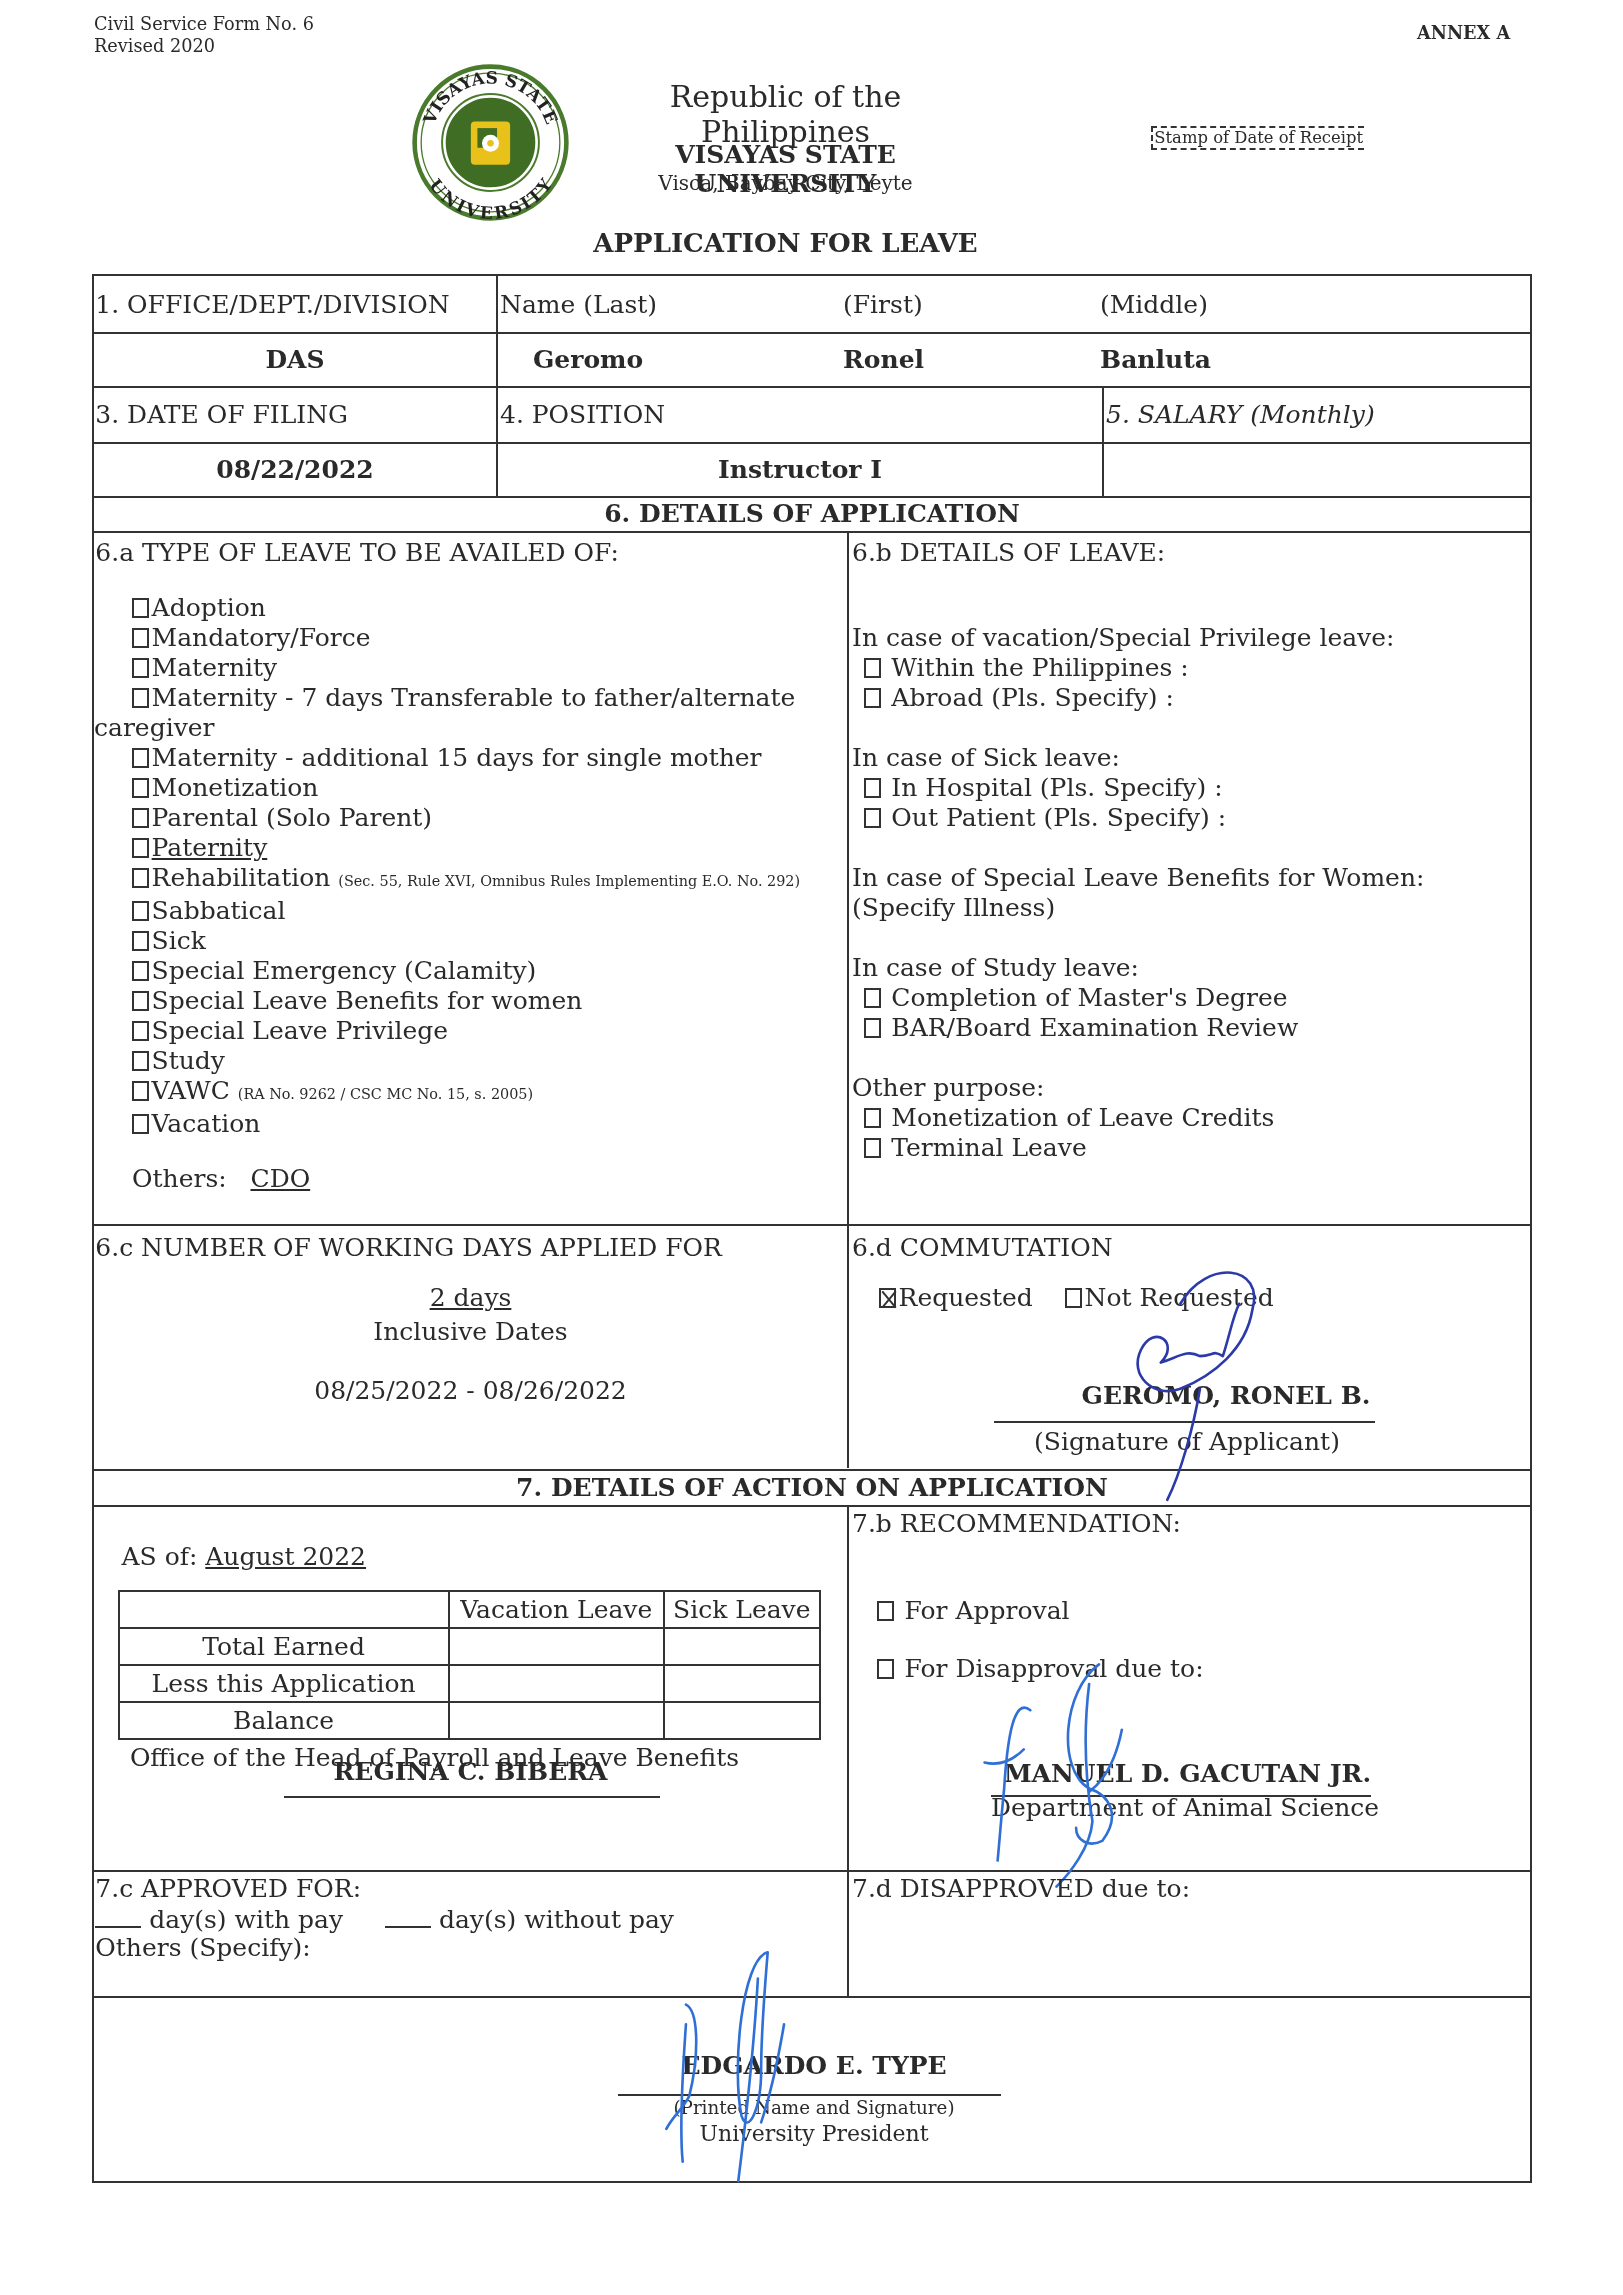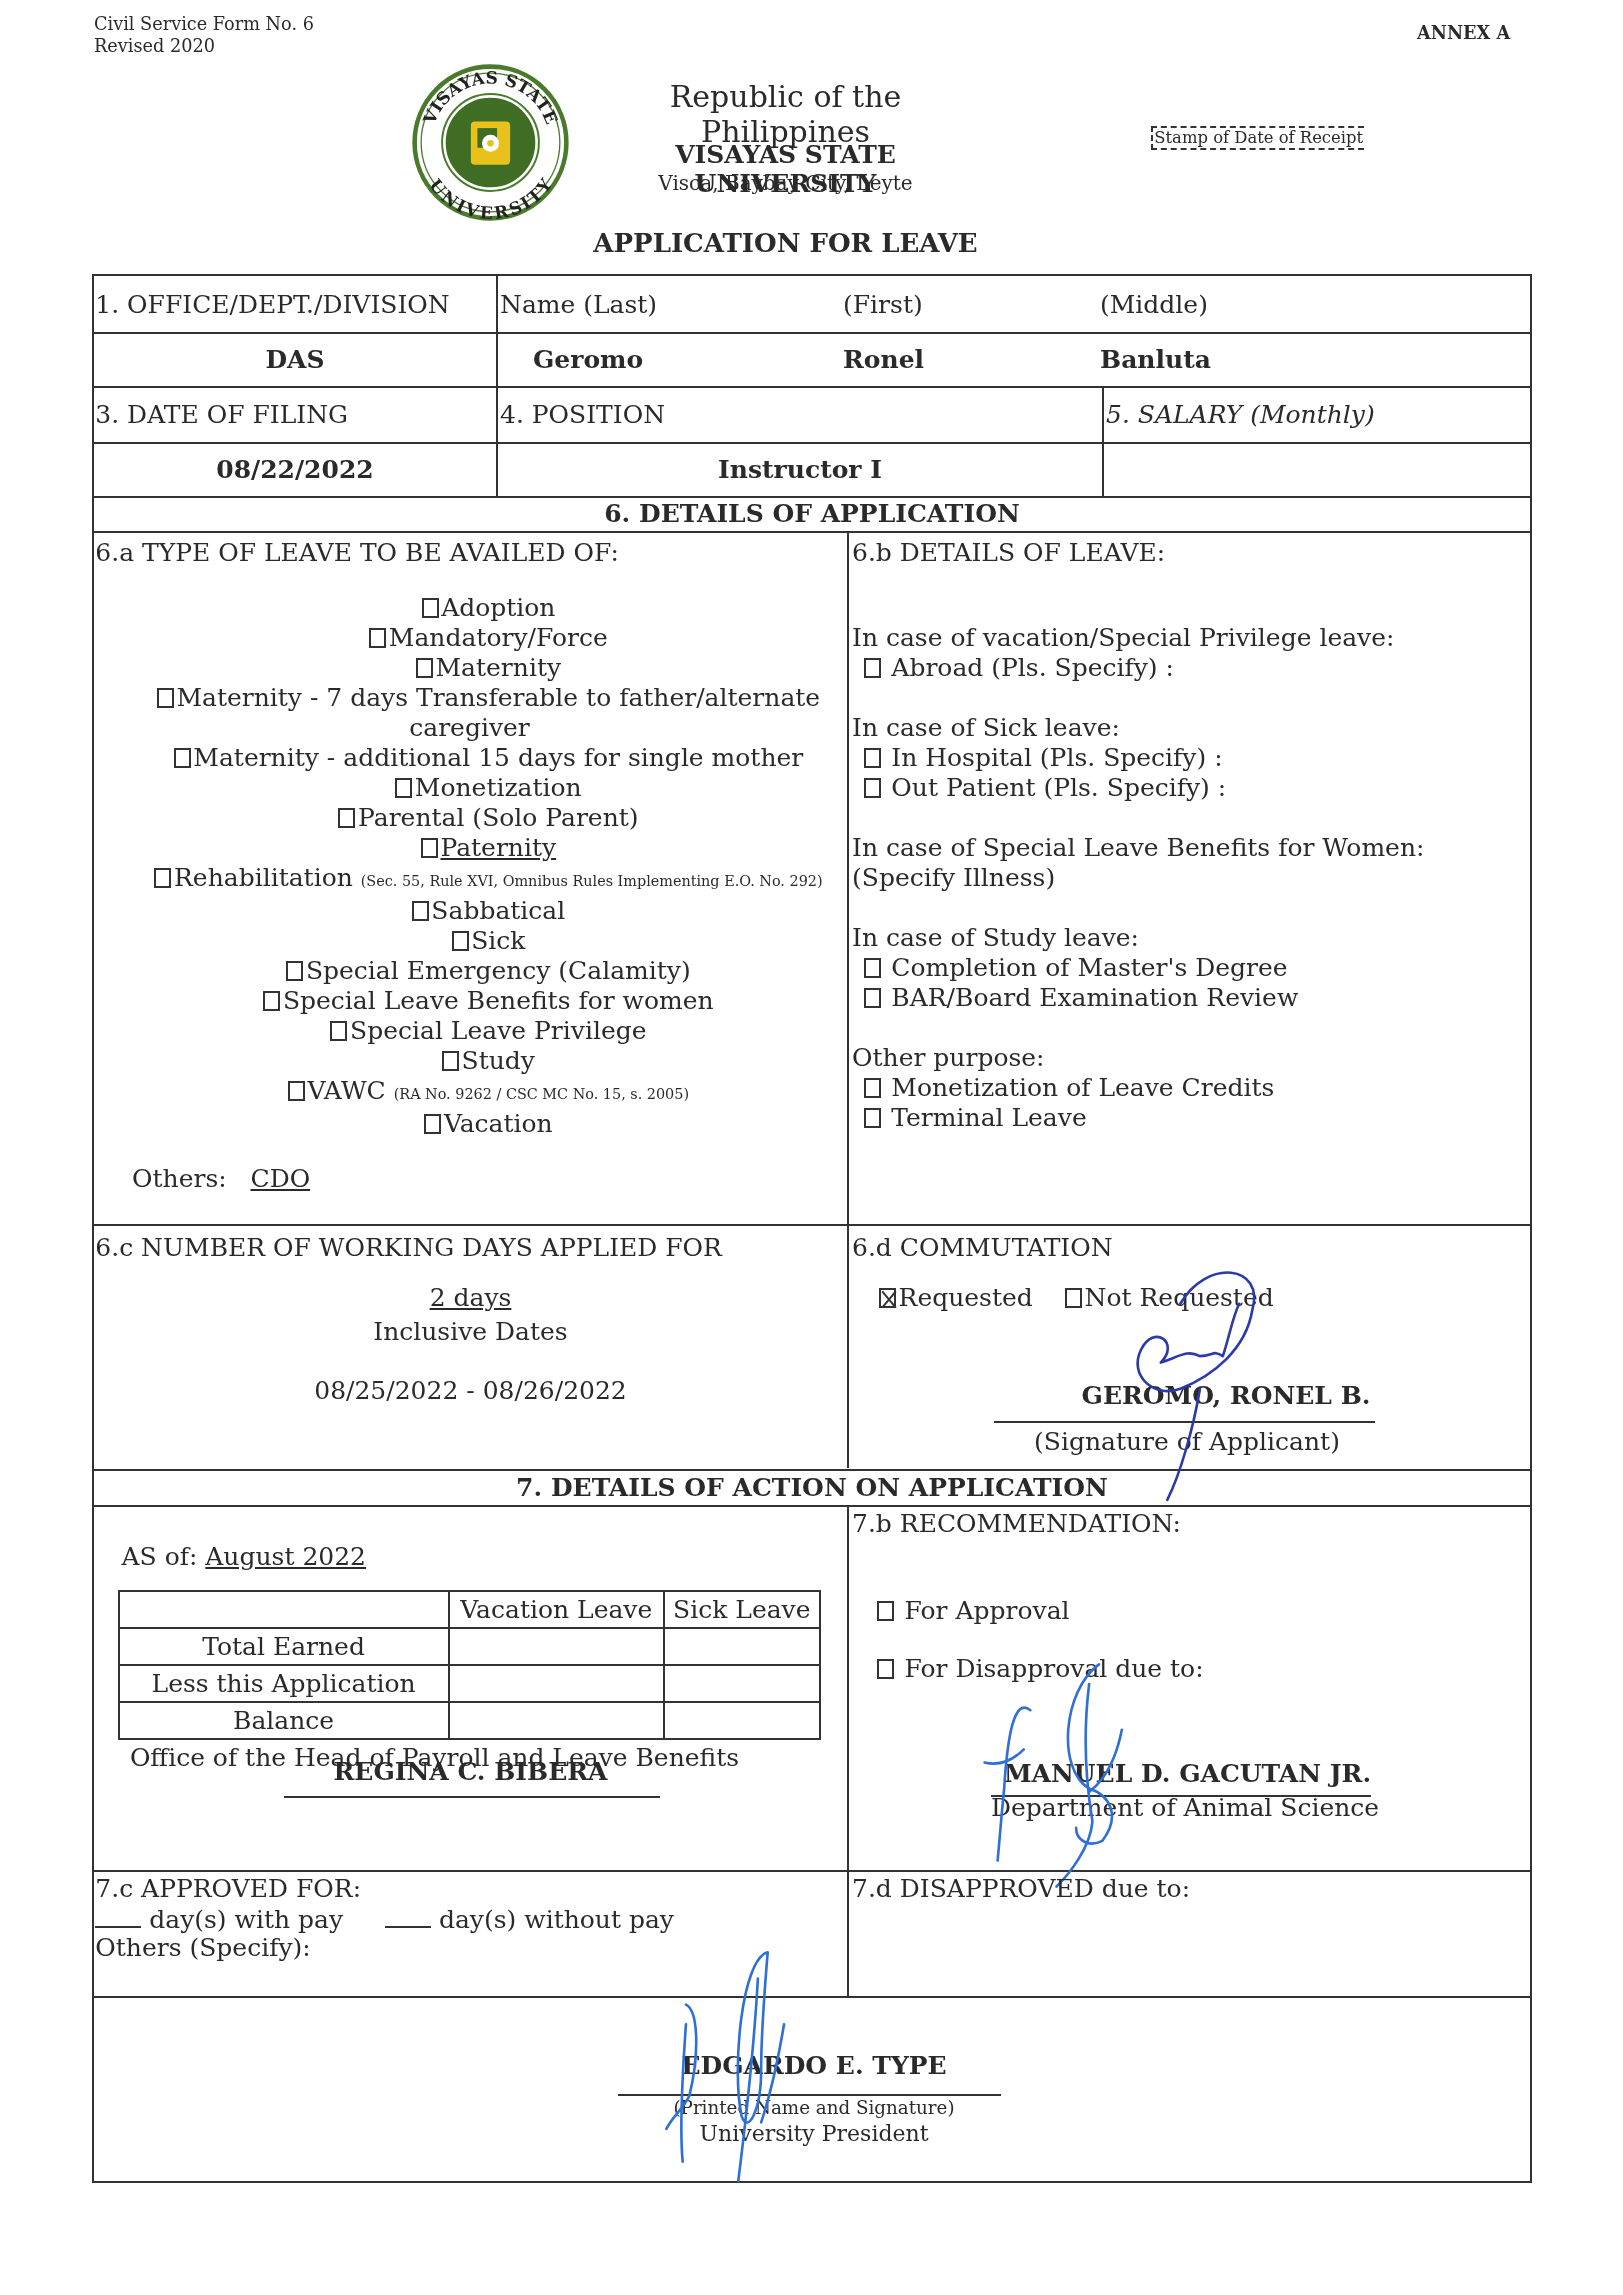--- a/index.html
+++ b/index.html
@@ -99,21 +99,21 @@
   <div class="cell-text" style="left:406px; top:124px;">4. POSITION</div>
   <div class="cell-text" style="left:1012px; top:124px;font-style:italic;">5. SALARY (Monthly)</div>
 
   <div class="cell-text val-bold center" style="left:0; width:402px; top:179px;">08/22/2022</div>
   <div class="cell-text val-bold center" style="left:404px; width:604px; top:179px;">Instructor I</div>
   <div class="cell-text val-bold center" style="left:1010px; width:425px; top:179px;"></div>
 
   <div class="cell-text bold center" style="left:0; right:0; top:223px;">6. DETAILS OF APPLICATION</div>
 
   <div class="cell-text" style="left:1.3px; top:262px;">6.a TYPE OF LEAVE TO BE AVAILED OF:</div>
-  <div class="list" id="leave-list" style="left:0; top:317px; width:751px;text-align:center;">
+  <div class="list" id="leave-list" style="left:0; top:317px; width:751px;">
       <div class="item" style="padding-left: 38px;"><span class="cb"></span><span>Adoption</span></div>
       <div class="item" style="padding-left: 38px;"><span class="cb"></span><span>Mandatory/Force</span></div>
       <div class="item" style="padding-left: 38px;"><span class="cb"></span><span>Maternity</span></div>
       <div class="item" style="padding-left: 38px;"><span class="cb"></span><span>Maternity - 7 days Transferable to father/alternate</span></div>
       <div class="item">caregiver</div>
       <div class="item" style="padding-left: 38px;"><span class="cb"></span><span>Maternity - additional 15 days for single mother</span></div>
       <div class="item" style="padding-left: 38px;"><span class="cb"></span><span>Monetization</span></div>
       <div class="item" style="padding-left: 38px;"><span class="cb"></span><span>Parental (Solo Parent)</span></div>
       <div class="item" style="padding-left: 38px; text-decoration: underline;"><span class="cb"></span><span>Paternity</span></div>
       <div class="item" style="padding-left: 38px;"><span class="cb"></span><span>Rehabilitation</span> <span class="small-note">(Sec. 55, Rule XVI, Omnibus Rules Implementing E.O. No. 292)</span></div>
@@ -127,20 +127,21 @@
       <div class="item" style="padding-left: 38px;"><span class="cb"></span><span>Vacation</span></div>
     </div>
   <div class="cell-text" style="left:38px; top:888px;">
     <span>Others:</span>&nbsp;&nbsp;
     <span class="u">CDO</span>
   </div>
 
   <div class="cell-text" style="left:758px; top:262px;">6.b DETAILS OF LEAVE:</div>
   <div class="list" id="details-list" style="left:758px; top:347px; width:677px;">
       <div class="item">In case of vacation/Special Privilege leave:</div>
+      <div class="item" style="padding-left: 11.8px;"><span class="cb"></span> <span>Within the Philippines :</span></div>
       <div class="item" style="padding-left: 11.8px;"><span class="cb"></span> <span>Abroad (Pls. Specify) :</span></div>
       <div style="height: 30px;"></div>
       <div class="item">In case of Sick leave:</div>
       <div class="item" style="padding-left: 11.8px;"><span class="cb"></span> <span>In Hospital (Pls. Specify) :</span></div>
       <div class="item" style="padding-left: 11.8px;"><span class="cb"></span> <span>Out Patient (Pls. Specify) :</span></div>
       <div style="height: 30px;"></div>
       <div class="item">In case of Special Leave Benefits for Women:</div>
       <div class="item">(Specify Illness)</div>
       <div style="height: 30px;"></div>
       <div class="item">In case of Study leave:</div>

